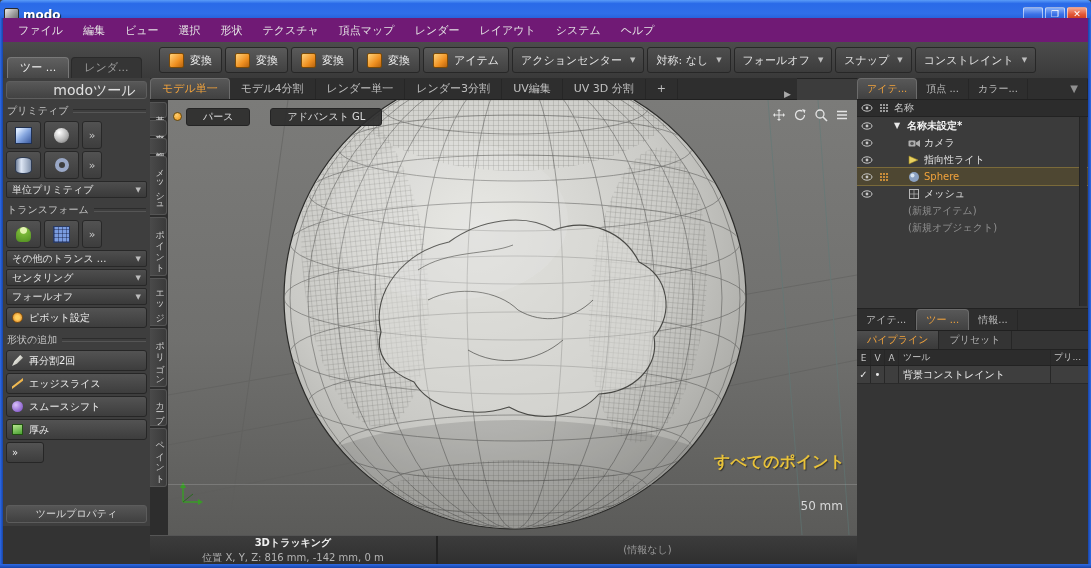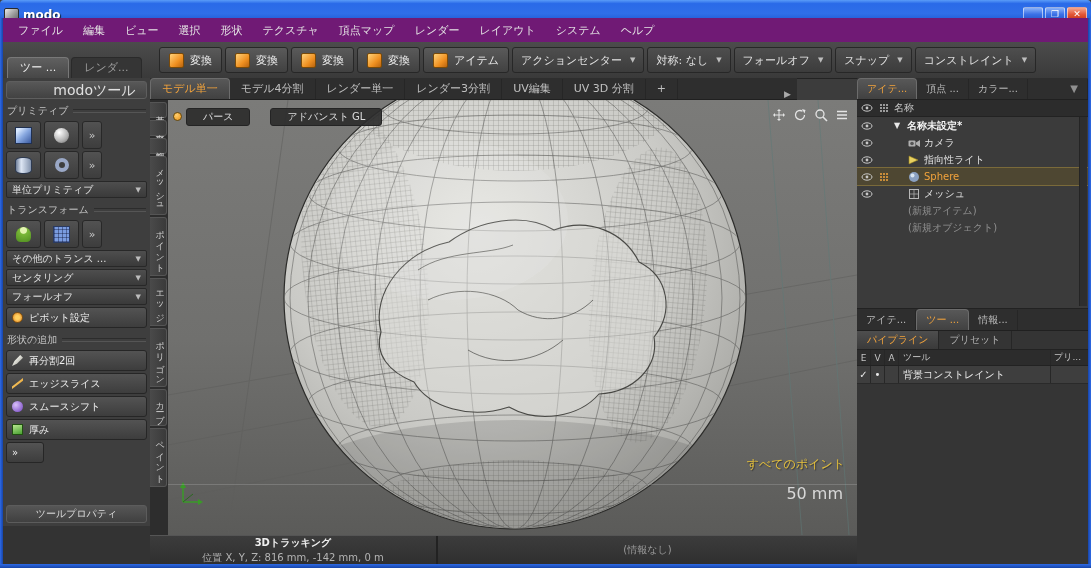--- a/index.html
+++ b/index.html
@@ -97,23 +97,23 @@
   .vp{position:absolute;left:168px;top:100px;width:689px;height:435px;
     background:linear-gradient(180deg,#7b7b79 0%,#70706e 55%,#5b5b59 100%);overflow:hidden;}
   .vp svg.canvas{position:absolute;left:0;top:0;}
   .vp-dot{position:absolute;left:5px;top:12px;width:7px;height:7px;border-radius:50%;
     background:radial-gradient(circle at 35% 30%,#ffd070,#e89018);border:1px solid #6a4a08;}
   .vp-pills{position:absolute;left:18px;top:8px;display:flex;gap:20px;}
   .vp-pill{height:16px;line-height:16px;padding:0 16px;border-radius:3px;background:rgba(45,45,45,.92);
     color:#ddd;font-size:10px;border:1px solid #242424;}
   .vp-nav{position:absolute;right:8px;top:8px;display:flex;gap:7px;align-items:center;}
   .vp-nav span{display:inline-flex;}
-  .vp-hint{position:absolute;right:12px;bottom:62px;color:#e8c23a;font-weight:normal;font-size:12px;text-shadow:1px 1px 1px #333;}
+  .vp-hint{position:absolute;right:12px;bottom:62px;color:#e8c23a;font-weight:bold;font-size:16px;text-shadow:1px 1px 1px #333;}
   .vp-scaleline{position:absolute;left:0;right:0;bottom:50px;height:1px;background:#aaa;opacity:.35;}
-  .vp-scale{position:absolute;right:14px;bottom:32px;color:#d8d8d8;font-size:16px;}
+  .vp-scale{position:absolute;right:14px;bottom:22px;color:#d8d8d8;font-size:12px;}
   .vp-axis{position:absolute;left:8px;bottom:26px;}
 
   
   .rp{position:absolute;left:857px;right:3px;top:78px;bottom:4px;background:#383838;box-sizing:border-box;}
   .rp-tabs{height:22px;background:#2e2e2e;display:flex;align-items:flex-end;border-bottom:1px solid #202020;box-sizing:border-box;}
   .rtab{height:20px;line-height:20px;padding:0 9px;color:#bcbcbc;border-right:1px solid #262626;font-size:10px;}
   .rtab.active{background:linear-gradient(180deg,#585858,#414141);color:#f2a33c;
     border:1px solid #6c6c6c;border-bottom:none;border-radius:4px 4px 0 0;}
   .rtab.plus{margin-left:auto;color:#909090;}
   .rp-list{position:relative;height:208px;background:#3b3b3b;border-bottom:1px solid #222;overflow:hidden;}

